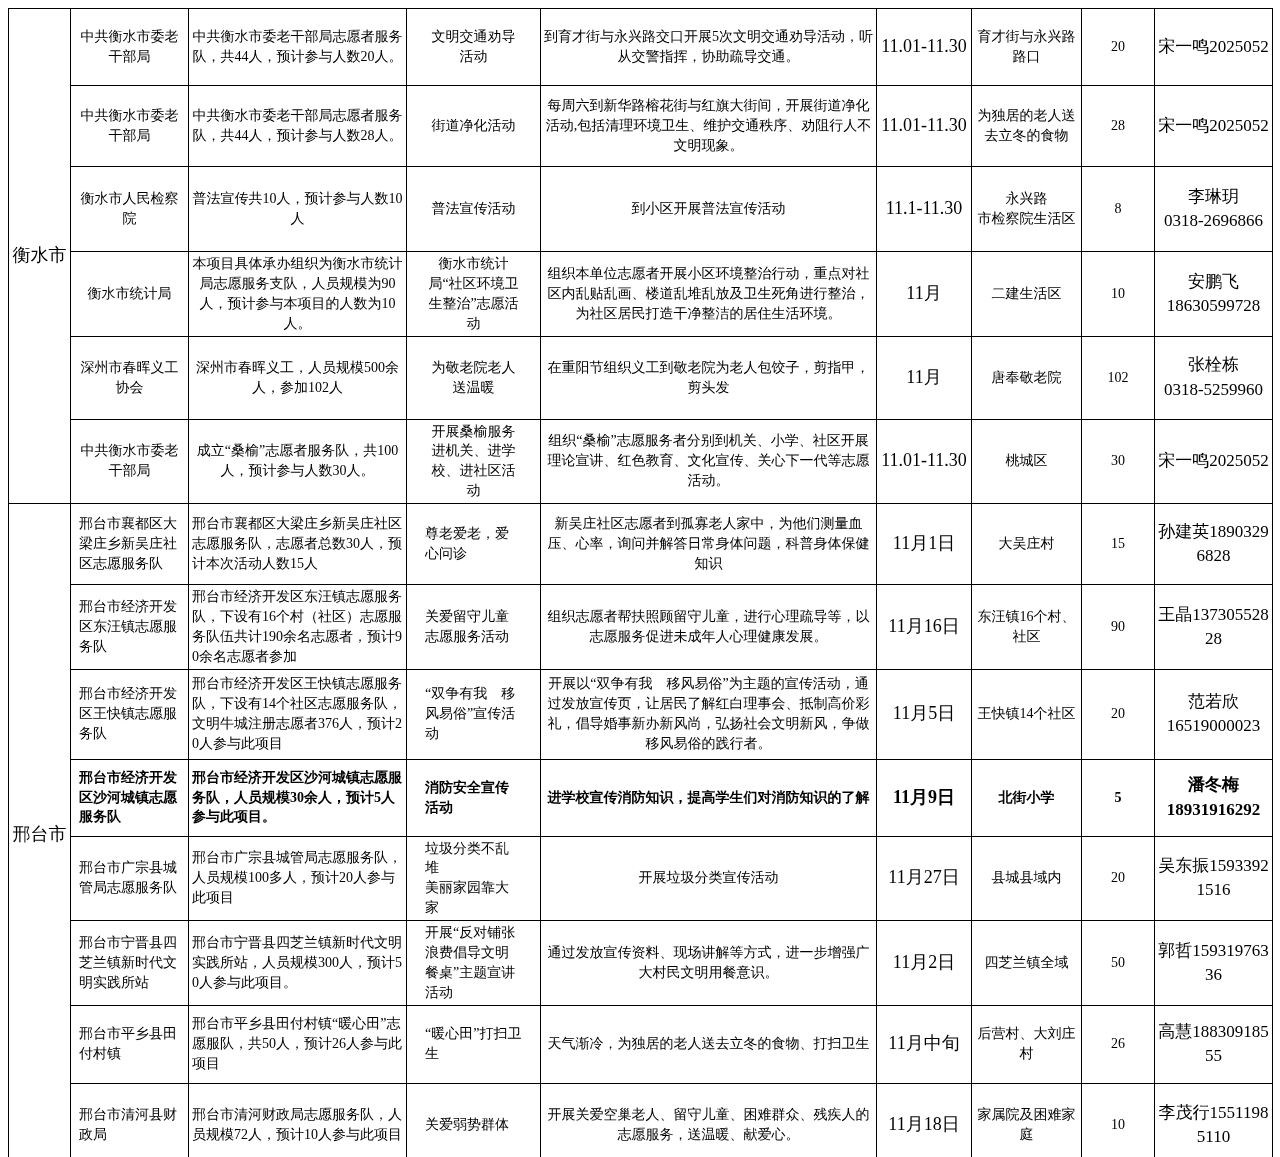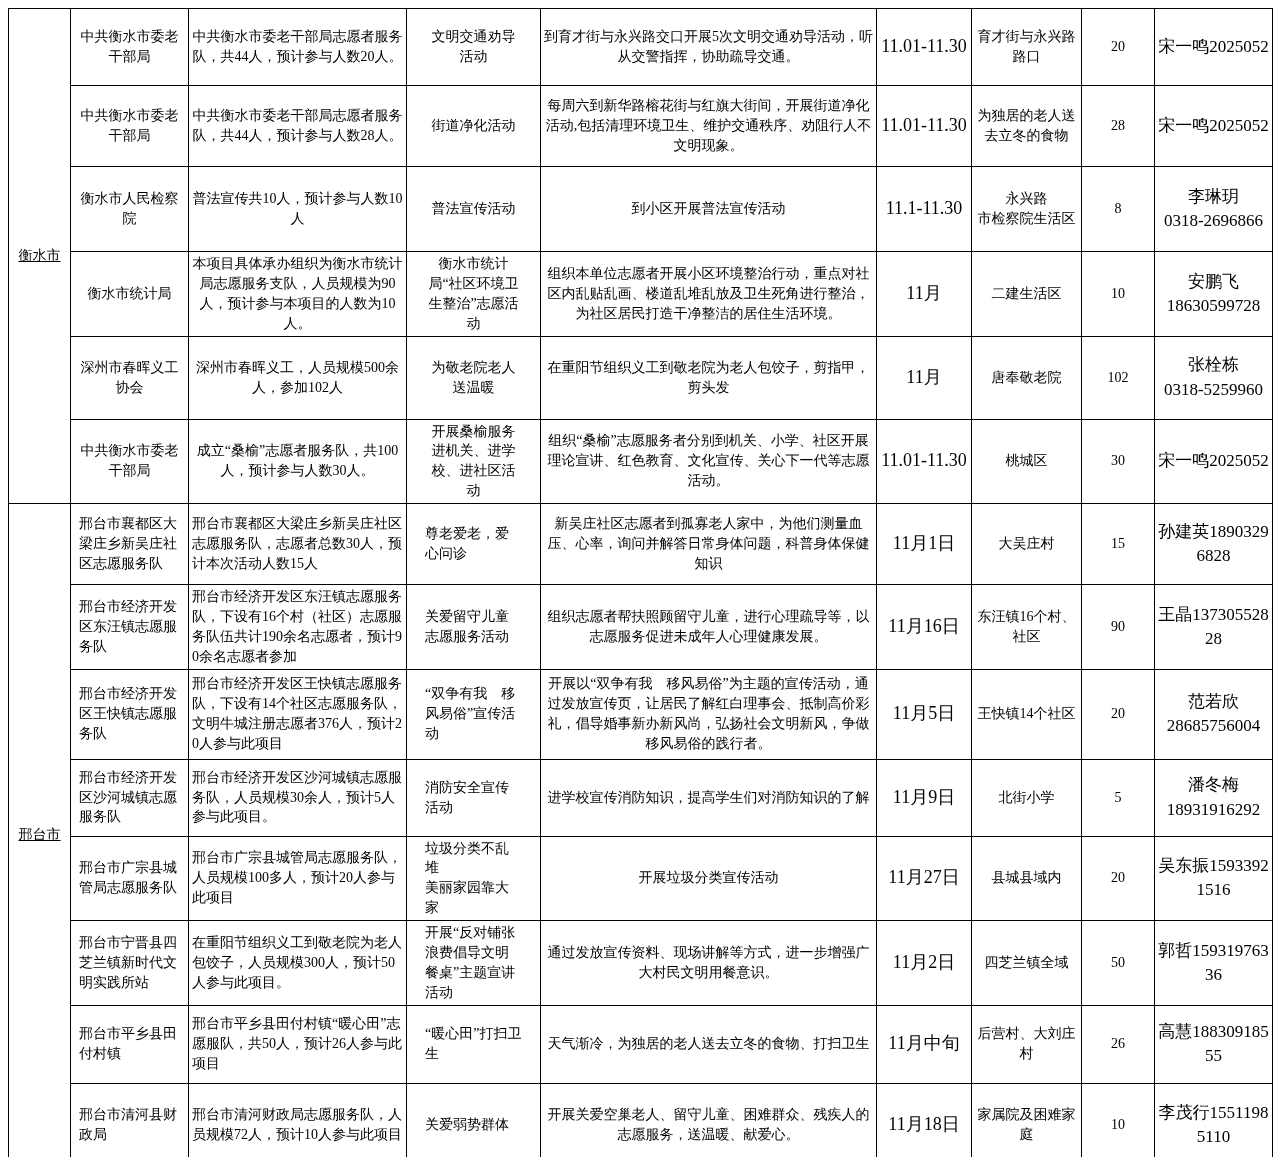--- a/index.html
+++ b/index.html
@@ -26,36 +26,36 @@
     line-height: 1.42;
     word-break: break-all;
     white-space: pre-line;
     overflow: hidden;
   }
   td.col-org { padding: 2px 8px; }
   td.col-org_desc { padding: 2px 3px; }
   td.col-activity { padding: 2px 18px; }
   td.col-contact { font-size: 17px; padding: 2px 1px; }
   td.col-date { font-size: 18px; }
-  td.city-cell { font-size: 14px; text-decoration: underline; }
+  td.city-cell { font-size: 18px; }
   
   tr.group-1 td.col-org,
   tr.group-1 td.col-org_desc,
   tr.group-1 td.col-activity { text-align: left; }
   
   tbody tr:nth-child(1)  { height: 77px; }
   tbody tr:nth-child(2)  { height: 81px; }
   tbody tr:nth-child(3)  { height: 85px; }
   tbody tr:nth-child(4)  { height: 83px; }
   tbody tr:nth-child(5)  { height: 83px; }
   tbody tr:nth-child(6)  { height: 84px; }
   tbody tr:nth-child(7)  { height: 81px; }
   tbody tr:nth-child(8)  { height: 82px; }
   tbody tr:nth-child(9)  { height: 90px; }
-  tbody tr:nth-child(10) { height: 77px; }
+  tbody tr:nth-child(10) { height: 77px; font-weight: bold; }
   tbody tr:nth-child(11) { height: 83px; }
   tbody tr:nth-child(12) { height: 72px; }
   tbody tr:nth-child(13) { height: 78px; }
   tbody tr:nth-child(14) { height: 84px; }
 </style>
 </head>
 <body>
 
 <table class="activity-table">
   <colgroup>
@@ -158,21 +158,21 @@
       </tr>
       <tr class="group-1">
         <td class="col-org">邢台市经济开发区王快镇志愿服务队</td>
         <td class="col-org_desc">邢台市经济开发区王快镇志愿服务队，下设有14个社区志愿服务队，文明牛城注册志愿者376人，预计20人参与此项目</td>
         <td class="col-activity">“双争有我　移风易俗”宣传活动</td>
         <td class="col-detail">开展以“双争有我　移风易俗”为主题的宣传活动，通过发放宣传页，让居民了解红白理事会、抵制高价彩礼，倡导婚事新办新风尚，弘扬社会文明新风，争做移风易俗的践行者。</td>
         <td class="col-date">11月5日</td>
         <td class="col-location">王快镇14个社区</td>
         <td class="col-count">20</td>
         <td class="col-contact">范若欣
-28685756004</td>
+16519000023</td>
       </tr>
       <tr class="group-1">
         <td class="col-org">邢台市经济开发区沙河城镇志愿服务队</td>
         <td class="col-org_desc">邢台市经济开发区沙河城镇志愿服务队，人员规模30余人，预计5人参与此项目。</td>
         <td class="col-activity">消防安全宣传活动</td>
         <td class="col-detail">进学校宣传消防知识，提高学生们对消防知识的了解</td>
         <td class="col-date">11月9日</td>
         <td class="col-location">北街小学</td>
         <td class="col-count">5</td>
         <td class="col-contact">潘冬梅
@@ -184,21 +184,21 @@
         <td class="col-activity">垃圾分类不乱堆
 美丽家园靠大家</td>
         <td class="col-detail">开展垃圾分类宣传活动</td>
         <td class="col-date">11月27日</td>
         <td class="col-location">县城县域内</td>
         <td class="col-count">20</td>
         <td class="col-contact">吴东振15933921516</td>
       </tr>
       <tr class="group-1">
         <td class="col-org">邢台市宁晋县四芝兰镇新时代文明实践所站</td>
-        <td class="col-org_desc">在重阳节组织义工到敬老院为老人包饺子，人员规模300人，预计50人参与此项目。</td>
+        <td class="col-org_desc">邢台市宁晋县四芝兰镇新时代文明实践所站，人员规模300人，预计50人参与此项目。</td>
         <td class="col-activity">开展“反对铺张浪费倡导文明餐桌”主题宣讲活动</td>
         <td class="col-detail">通过发放宣传资料、现场讲解等方式，进一步增强广大村民文明用餐意识。</td>
         <td class="col-date">11月2日</td>
         <td class="col-location">四芝兰镇全域</td>
         <td class="col-count">50</td>
         <td class="col-contact">郭哲15931976336</td>
       </tr>
       <tr class="group-1">
         <td class="col-org">邢台市平乡县田付村镇</td>
         <td class="col-org_desc">邢台市平乡县田付村镇“暖心田”志愿服队，共50人，预计26人参与此项目</td>

